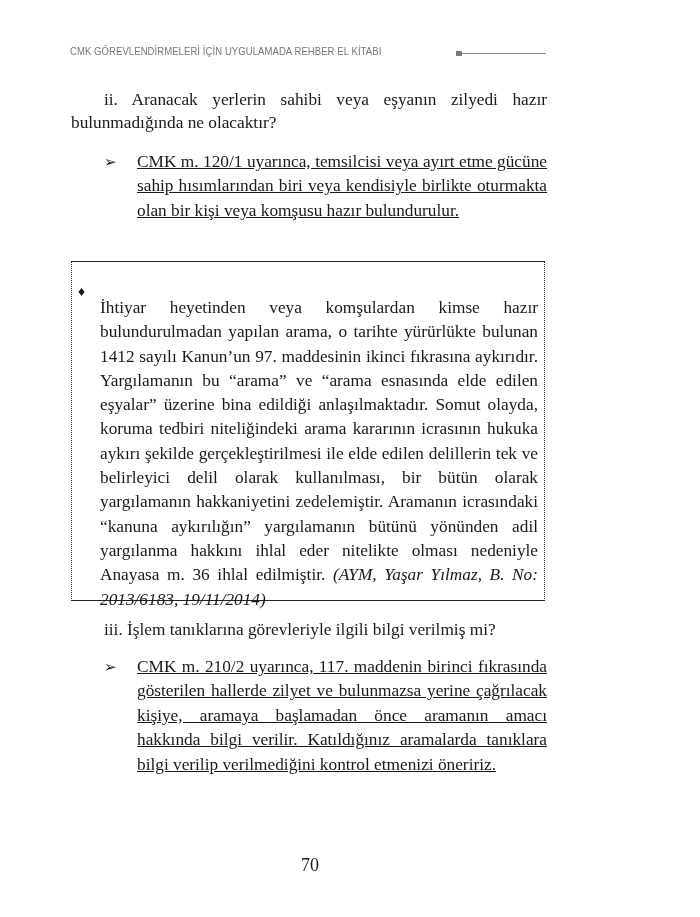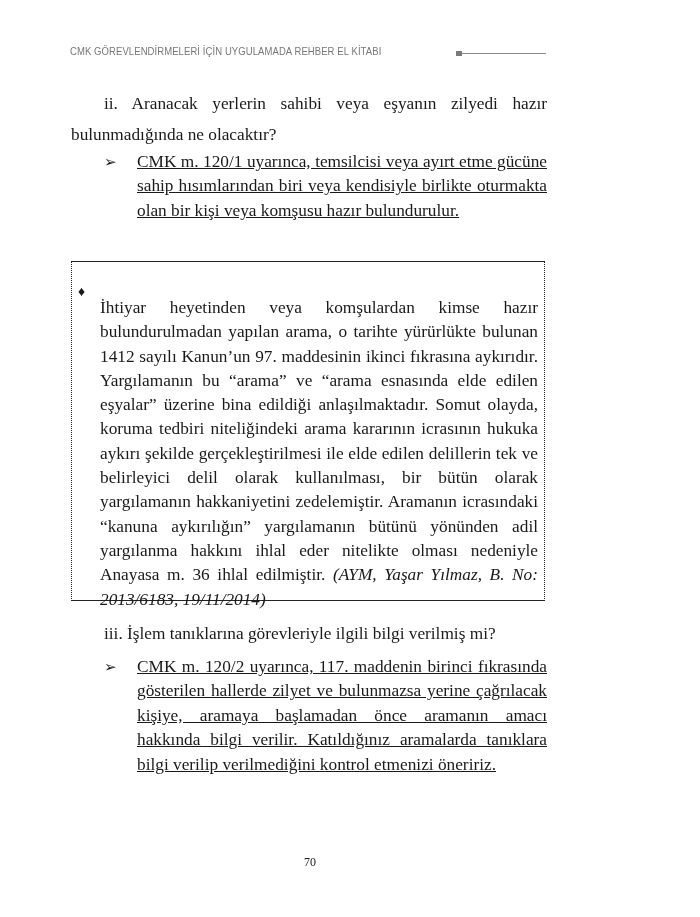--- a/index.html
+++ b/index.html
@@ -1,33 +1,33 @@
 <!DOCTYPE html>
 <html><head>
   <meta charset="utf-8">
   <style>
     html, body { margin: 0; padding: 0; background: #ffffff; }
     body { width: 700px; height: 917px; position: relative; overflow: hidden; font-family: "Liberation Serif", serif; color: #1a1a1a; }
     .running-header { position: absolute; top: 44px; left: 70px; width: 480px; height: 20px; display: flex; }
     .running-header .ht { font-family: "Liberation Sans", sans-serif; font-size: 11.6px; color: #777; letter-spacing: 0.1px; transform: scaleX(0.82); transform-origin: left center; white-space: nowrap; width: 310px; }
     .running-header .sq { position: absolute; left: 386px; top: 7px; width: 6px; height: 5px; background: #7a7a7a; }
     .running-header .ln { position: absolute; left: 392px; right: 4px; top: 9px; height: 1px; background: #8a8a8a; }
-    .para { position: absolute; font-size: 17.3px; line-height: 31px; text-align: justify; }
+    .para { position: absolute; font-size: 17.3px; line-height: 23px; text-align: justify; }
     .q1 { left: 71px; top: 88px; width: 476px; text-indent: 33px; }
     .arrow-item { position: absolute; font-size: 17.3px; line-height: 24.4px; }
     .arrow-item .ar { position: absolute; left: 0; top: 0; font-size: 15px; }
     .arrow-item .txt { position: absolute; left: 33px; top: 0; width: 410px; text-align: justify; text-decoration: underline; }
     .a1 { left: 104px; top: 150px; width: 443px; }
     .box { position: absolute; left: 71px; top: 261px; width: 472px; height: 338px; border-top: 1.5px solid #222; border-bottom: 1.5px solid #222; border-left: 1px dotted #222; border-right: 1px dotted #222; }
     .box .bul { position: absolute; left: 6px; top: 18px; font-size: 14px; line-height: 24.3px; }
     .box .btxt { position: absolute; left: 28px; top: 18px; width: 438px; font-size: 17.3px; line-height: 24.3px; text-align: justify; margin-top: 16px; }
     .box .btxt .cite { font-style: italic; }
     .q2 { left: 104px; top: 618px; width: 450px; }
     .a2 { left: 104px; top: 655px; width: 443px; }
-    .pageno { position: absolute; left: 0; width: 620px; top: 855px; text-align: center; font-size: 12px; }
+    .pageno { position: absolute; left: 0; width: 620px; top: 855px; text-align: center; font-size: 18px; }
   </style>
 </head>
 <body>
 
 <div class="running-header">
   <span class="ht">CMK GÖREVLENDİRMELERİ İÇİN UYGULAMADA REHBER EL KİTABI</span>
   <span class="sq"></span>
   <span class="ln"></span>
 </div>
 
@@ -43,16 +43,16 @@
   <div class="btxt">
     <span>İhtiyar heyetinden veya komşulardan kimse hazır bulundurulmadan yapılan arama, o tarihte yürürlükte bulunan 1412 sayılı Kanun’un 97. maddesinin ikinci fıkrasına aykırıdır. Yargılamanın bu “arama” ve “arama esnasında elde edilen eşyalar” üzerine bina edildiği anlaşılmaktadır. Somut olayda, koruma tedbiri niteliğindeki arama kararının icrasının hukuka aykırı şekilde gerçekleştirilmesi ile elde edilen delillerin tek ve belirleyici delil olarak kullanılması, bir bütün olarak yargılamanın hakkaniyetini zedelemiştir. Aramanın icrasındaki “kanuna aykırılığın” yargılamanın bütünü yönünden adil yargılanma hakkını ihlal eder nitelikte olması nedeniyle Anayasa m. 36 ihlal edilmiştir.</span>
     <span class="cite">(AYM, Yaşar Yılmaz, B. No: 2013/6183, 19/11/2014)</span>
   </div>
 </div>
 
 <div class="para q2">iii. İşlem tanıklarına görevleriyle ilgili bilgi verilmiş mi?</div>
 
 <div class="arrow-item a2">
   <span class="ar">➢</span>
-  <span class="txt">CMK m. 120/2 uyarınca, 117. maddenin birinci fıkrasında gösterilen hallerde zilyet ve bulunmazsa yerine çağrılacak kişiye, aramaya başlamadan önce aramanın amacı hakkında bilgi verilir. Katıldığınız aramalarda tanıklara bilgi verilip verilmediğini kontrol etmenizi öneririz.</span>
+  <span class="txt">CMK m. 210/2 uyarınca, 117. maddenin birinci fıkrasında gösterilen hallerde zilyet ve bulunmazsa yerine çağrılacak kişiye, aramaya başlamadan önce aramanın amacı hakkında bilgi verilir. Katıldığınız aramalarda tanıklara bilgi verilip verilmediğini kontrol etmenizi öneririz.</span>
 </div>
 
 <div class="pageno">70</div>
 
 </body></html>

